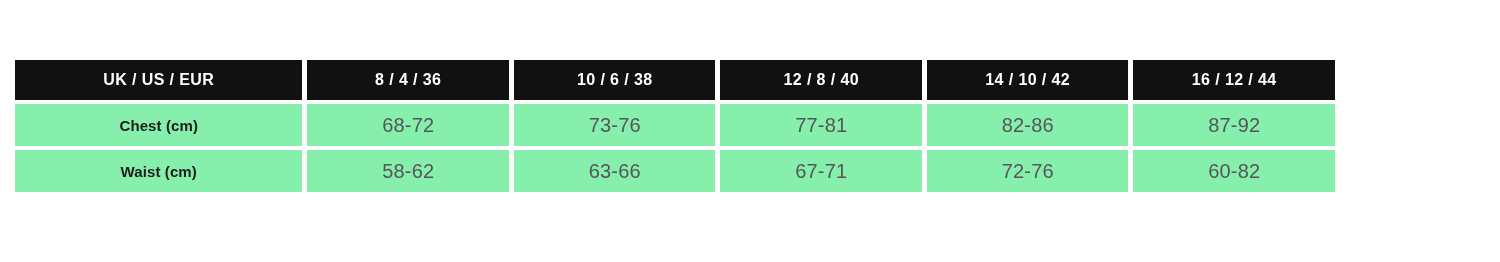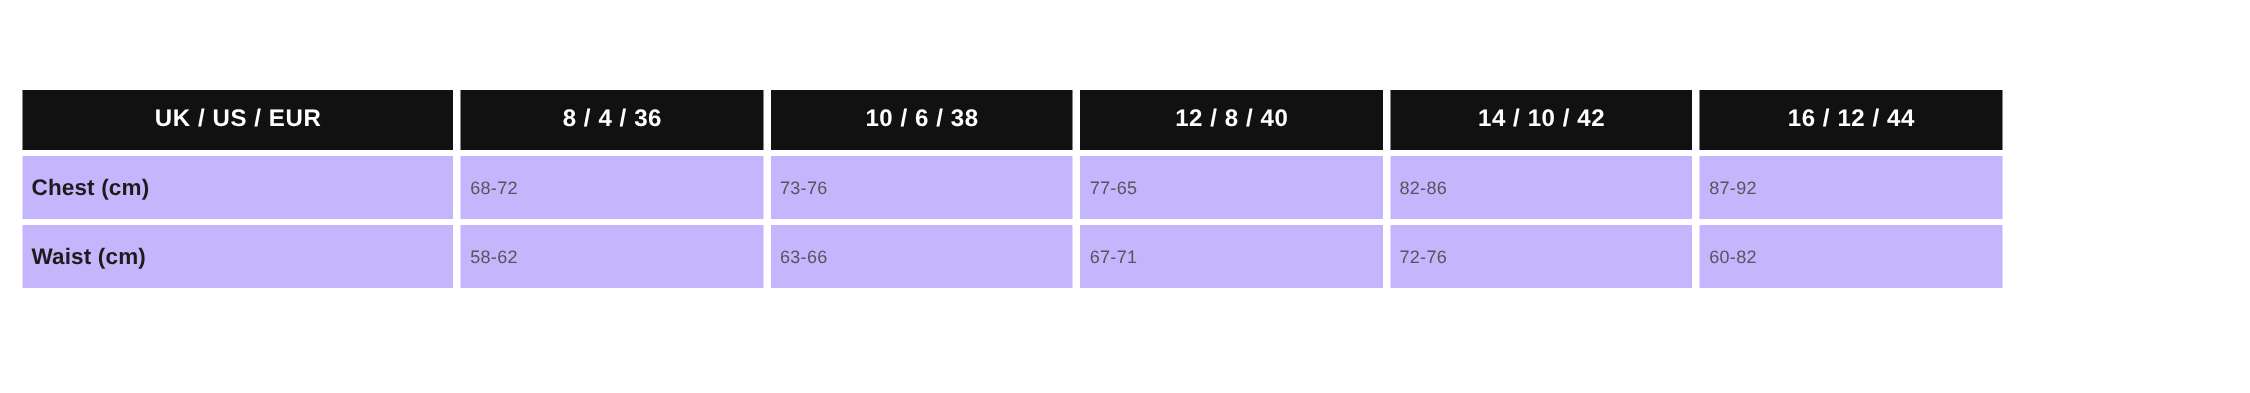--- a/index.html
+++ b/index.html
@@ -39,37 +39,38 @@
     font-weight: 700;
     letter-spacing: 0.4px;
     text-align: center;
     vertical-align: middle;
     padding: 0 6px;
     white-space: nowrap;
   }
 
   
   .chart-table tbody td {
-    background: #c4b5fd;
+    background: #86efac;
     height: 42px;
+    text-align: center;
     vertical-align: middle;
     padding: 0 6px;
     white-space: nowrap;
   }
 
   .chart-table tbody td.row-label {
     color: #1c1c1c;
     font-size: 15px;
     font-weight: 700;
     letter-spacing: 0.1px;
   }
 
   .chart-table tbody td.data-cell {
     color: #55565a;
-    font-size: 12px;
+    font-size: 20px;
     font-weight: 400;
     letter-spacing: 0.2px;
   }
 
   
   col.col-label { width: 22.2%; }
   col.col-size  { width: 15.56%; }
 </style>
 </head>
 <body>
@@ -94,21 +95,21 @@
         <th>14 / 10 / 42</th>
         <th>16 / 12 / 44</th>
       </tr>
     </thead>
 
     <tbody>
       <tr>
         <td class="row-label">Chest (cm)</td>
         <td class="data-cell">68-72</td>
         <td class="data-cell">73-76</td>
-        <td class="data-cell">77-65</td>
+        <td class="data-cell">77-81</td>
         <td class="data-cell">82-86</td>
         <td class="data-cell">87-92</td>
       </tr>
 
 
       <tr>
         <td class="row-label">Waist (cm)</td>
         <td class="data-cell">58-62</td>
         <td class="data-cell">63-66</td>
         <td class="data-cell">67-71</td>

